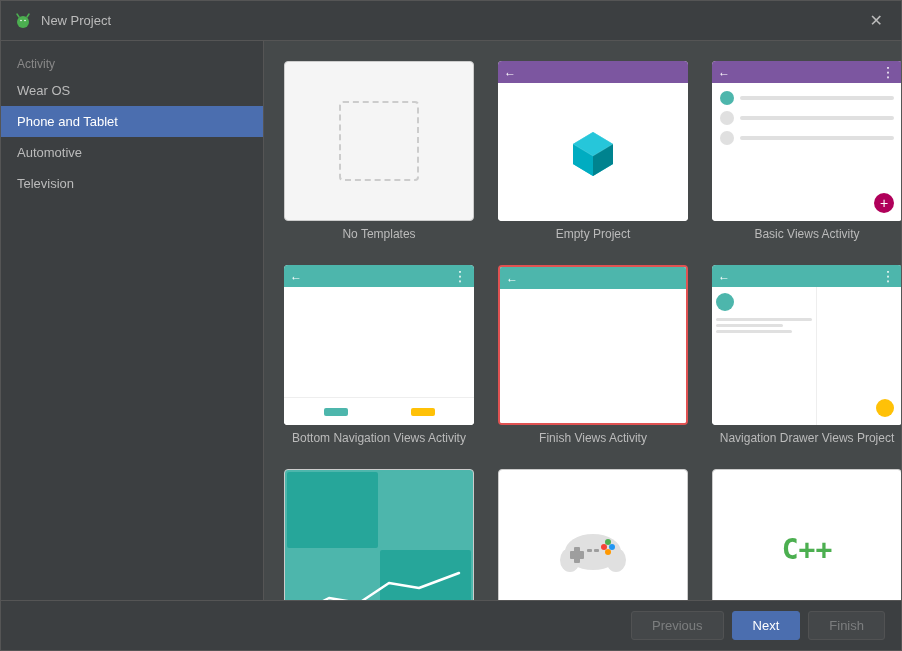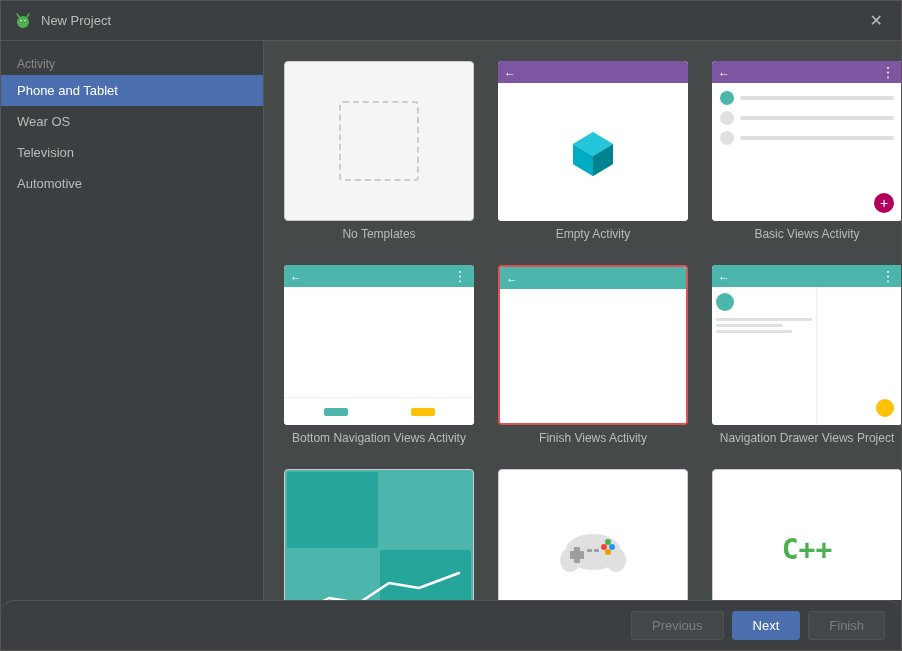--- a/index.html
+++ b/index.html
@@ -225,21 +225,20 @@
 
     
     .footer {
       display: flex;
       justify-content: flex-end;
       align-items: center;
       padding: 10px 16px;
       background: #3c3f41;
       border-top: 1px solid #555;
       gap: 8px;
-      border-radius: 13px;
     }
 
     .footer-btn {
       padding: 6px 20px;
       font-size: 13px;
       border-radius: 3px;
       cursor: pointer;
       border: 1px solid #666;
       background: #4c5052;
       color: #bbb;
@@ -292,31 +291,31 @@
       </svg>
       <span class="title-text">New Project</span>
     </div>
     <button class="close-btn">✕</button>
   </div>
 
   <div class="main-content">
 
     <div class="sidebar">
       <div class="sidebar-label">Activity</div>
+      <div class="sidebar-item">
+        <span>Wear OS</span>
+      </div>
       <div class="sidebar-item active">
         <span>Phone and Tablet</span>
       </div>
       <div class="sidebar-item">
-        <span>Wear OS</span>
+        <span>Automotive</span>
       </div>
       <div class="sidebar-item">
         <span>Television</span>
-      </div>
-      <div class="sidebar-item">
-        <span>Automotive</span>
       </div>
     </div>
 
     <div class="content-wrapper">
       <div class="content-area">
 
         <div class="template-card">
           <div class="no-activity-preview">
             <div class="dashed-box"></div>
           </div>
@@ -332,21 +331,21 @@
 
               <svg width="50" height="50" viewBox="0 0 50 50">
                 <polygon points="25,5 45,17 45,37 25,49 5,37 5,17" fill="#00bcd4" opacity="0.9"></polygon>
                 <polygon points="25,5 45,17 25,29 5,17" fill="#26c6da"></polygon>
                 <polygon points="25,29 45,17 45,37 25,49" fill="#00838f"></polygon>
                 <polygon points="25,29 5,17 5,37 25,49" fill="#00acc1"></polygon>
                 <polygon points="25,5 45,17 25,29 5,17" fill="none" stroke="#fff" stroke-width="0.5" opacity="0.3"></polygon>
               </svg>
             </div>
           </div>
-          <div class="card-label">Empty Activity</div>
+          <div class="card-label">Empty Project</div>
         </div>
 
         <div class="template-card">
           <div class="phone-preview">
             <div class="phone-topbar purple">
               <span class="topbar-arrow">←</span>
               <span class="topbar-dots">⋮</span>
             </div>
             <div class="basic-views-body" style="padding: 8px; display:flex; flex-direction:column; gap:6px;">
               <div style="display:flex;align-items:center;gap:6px;">

